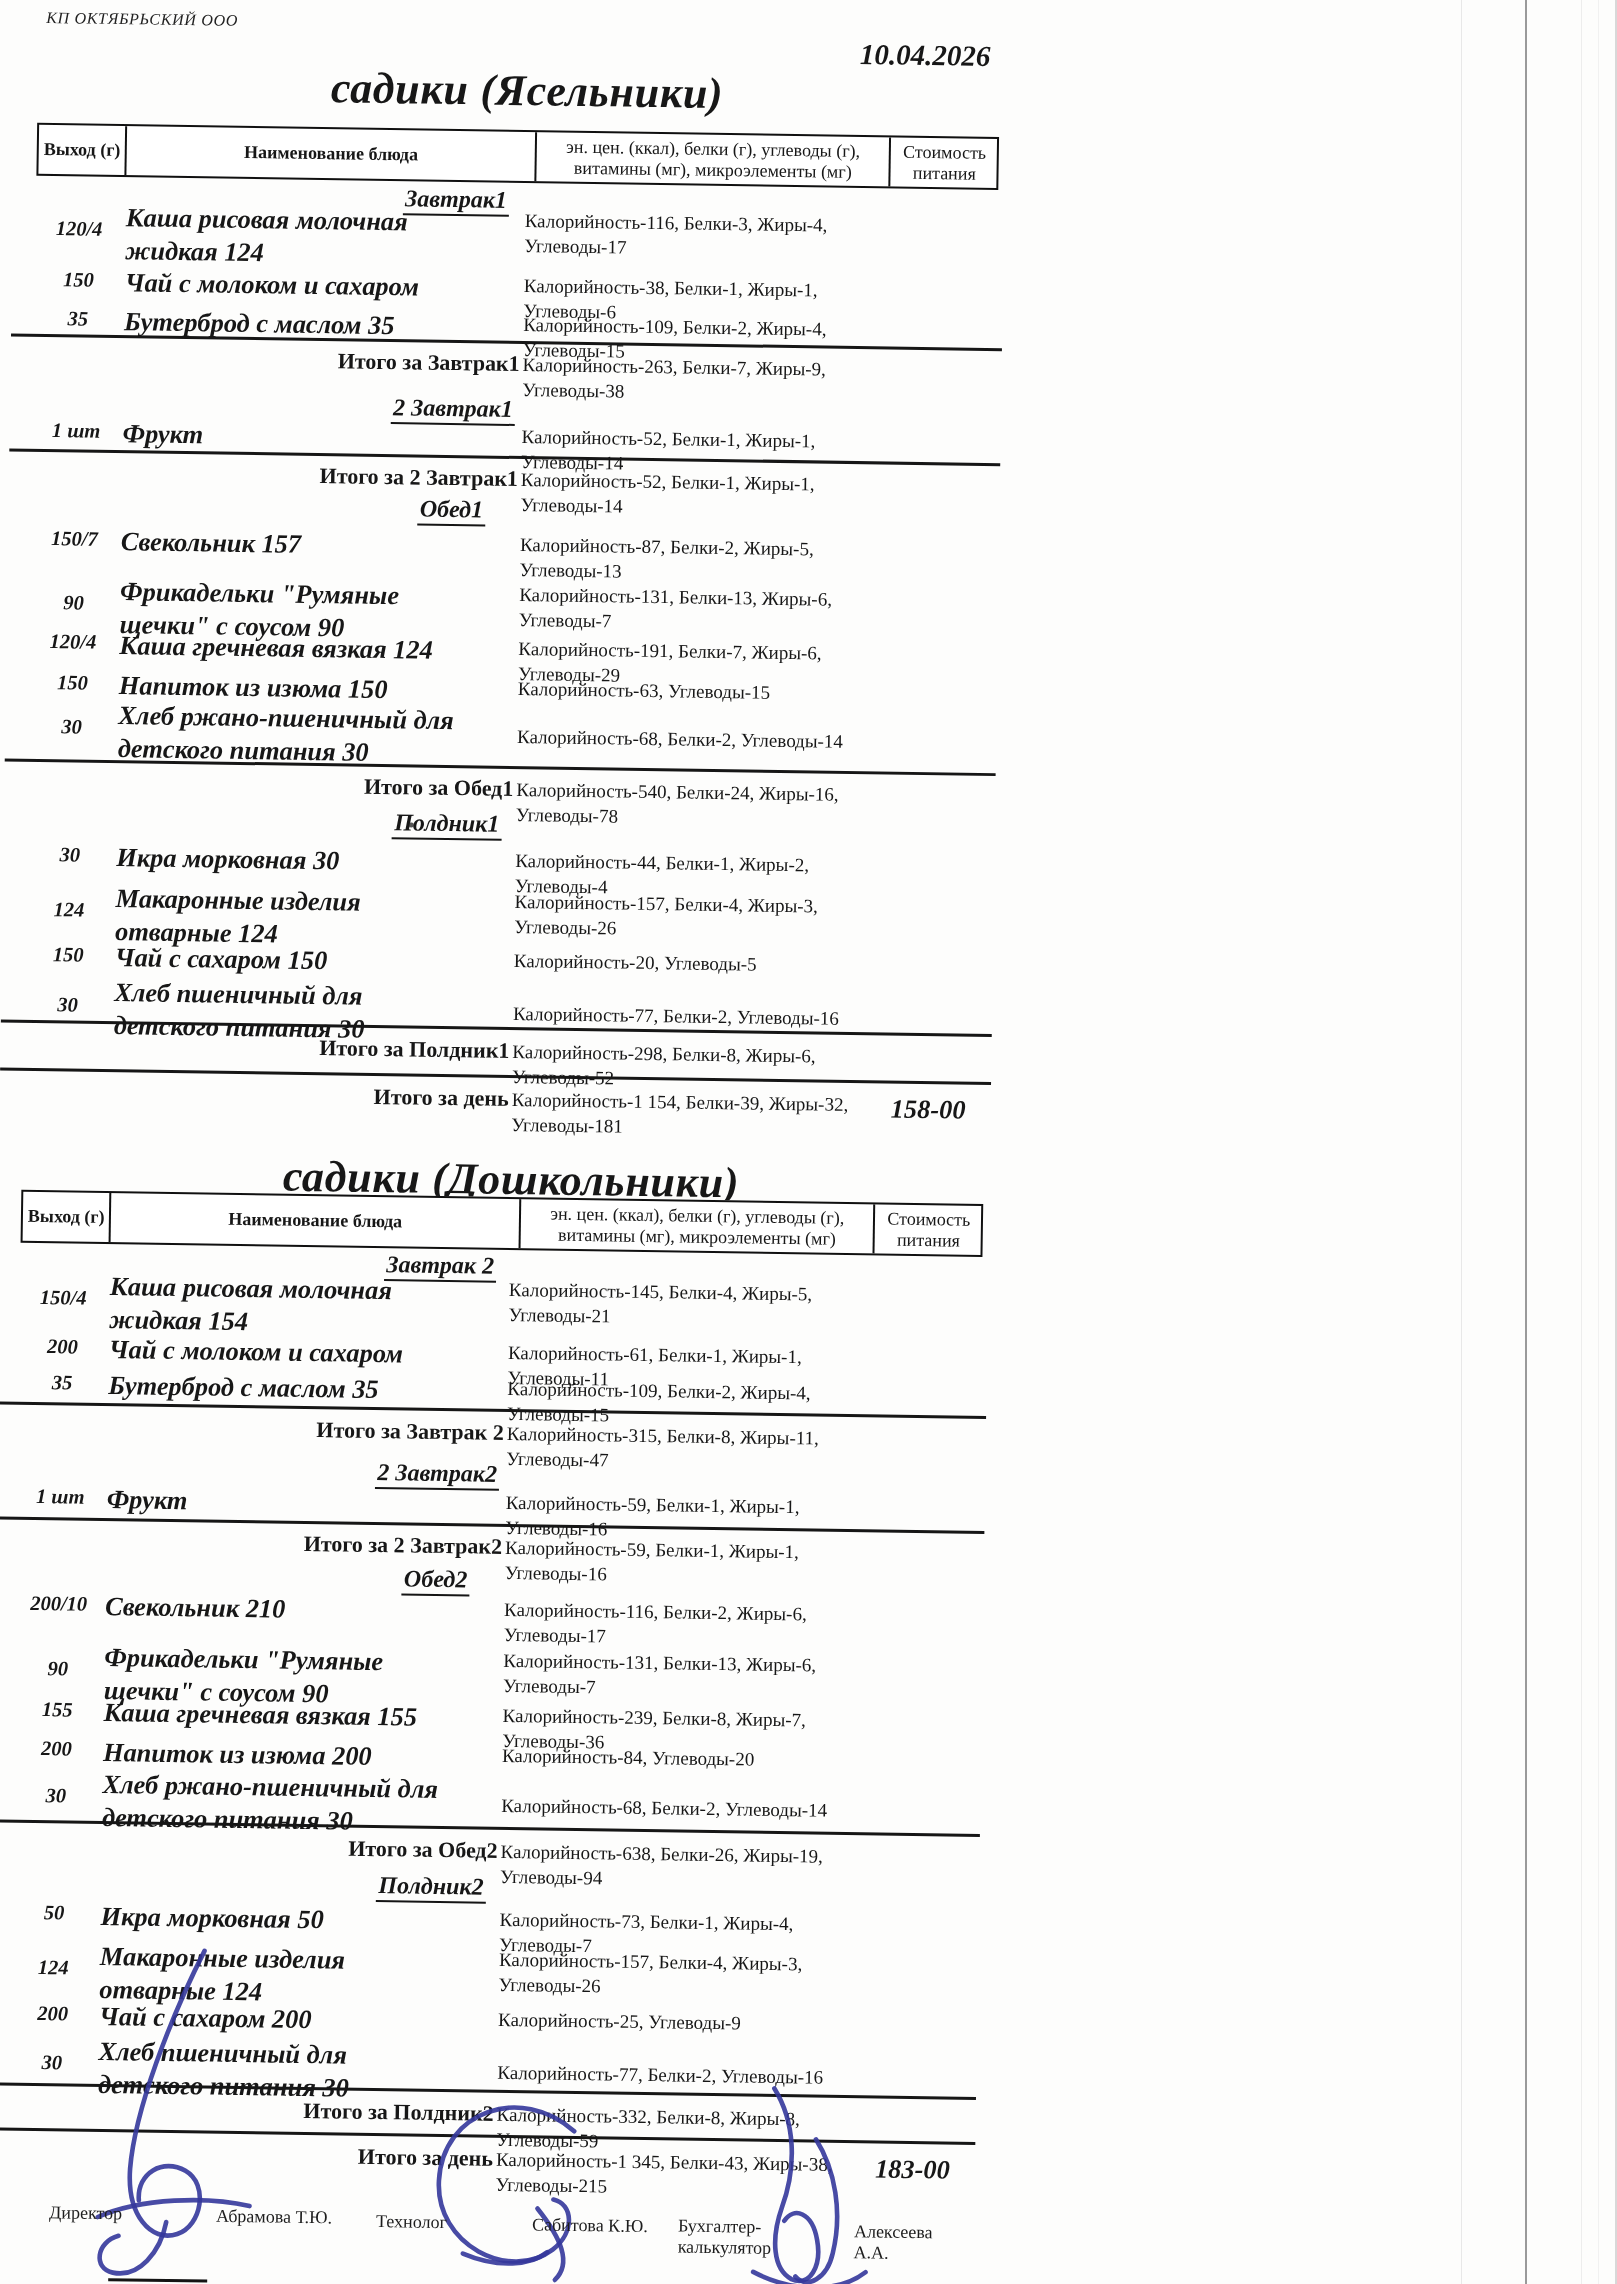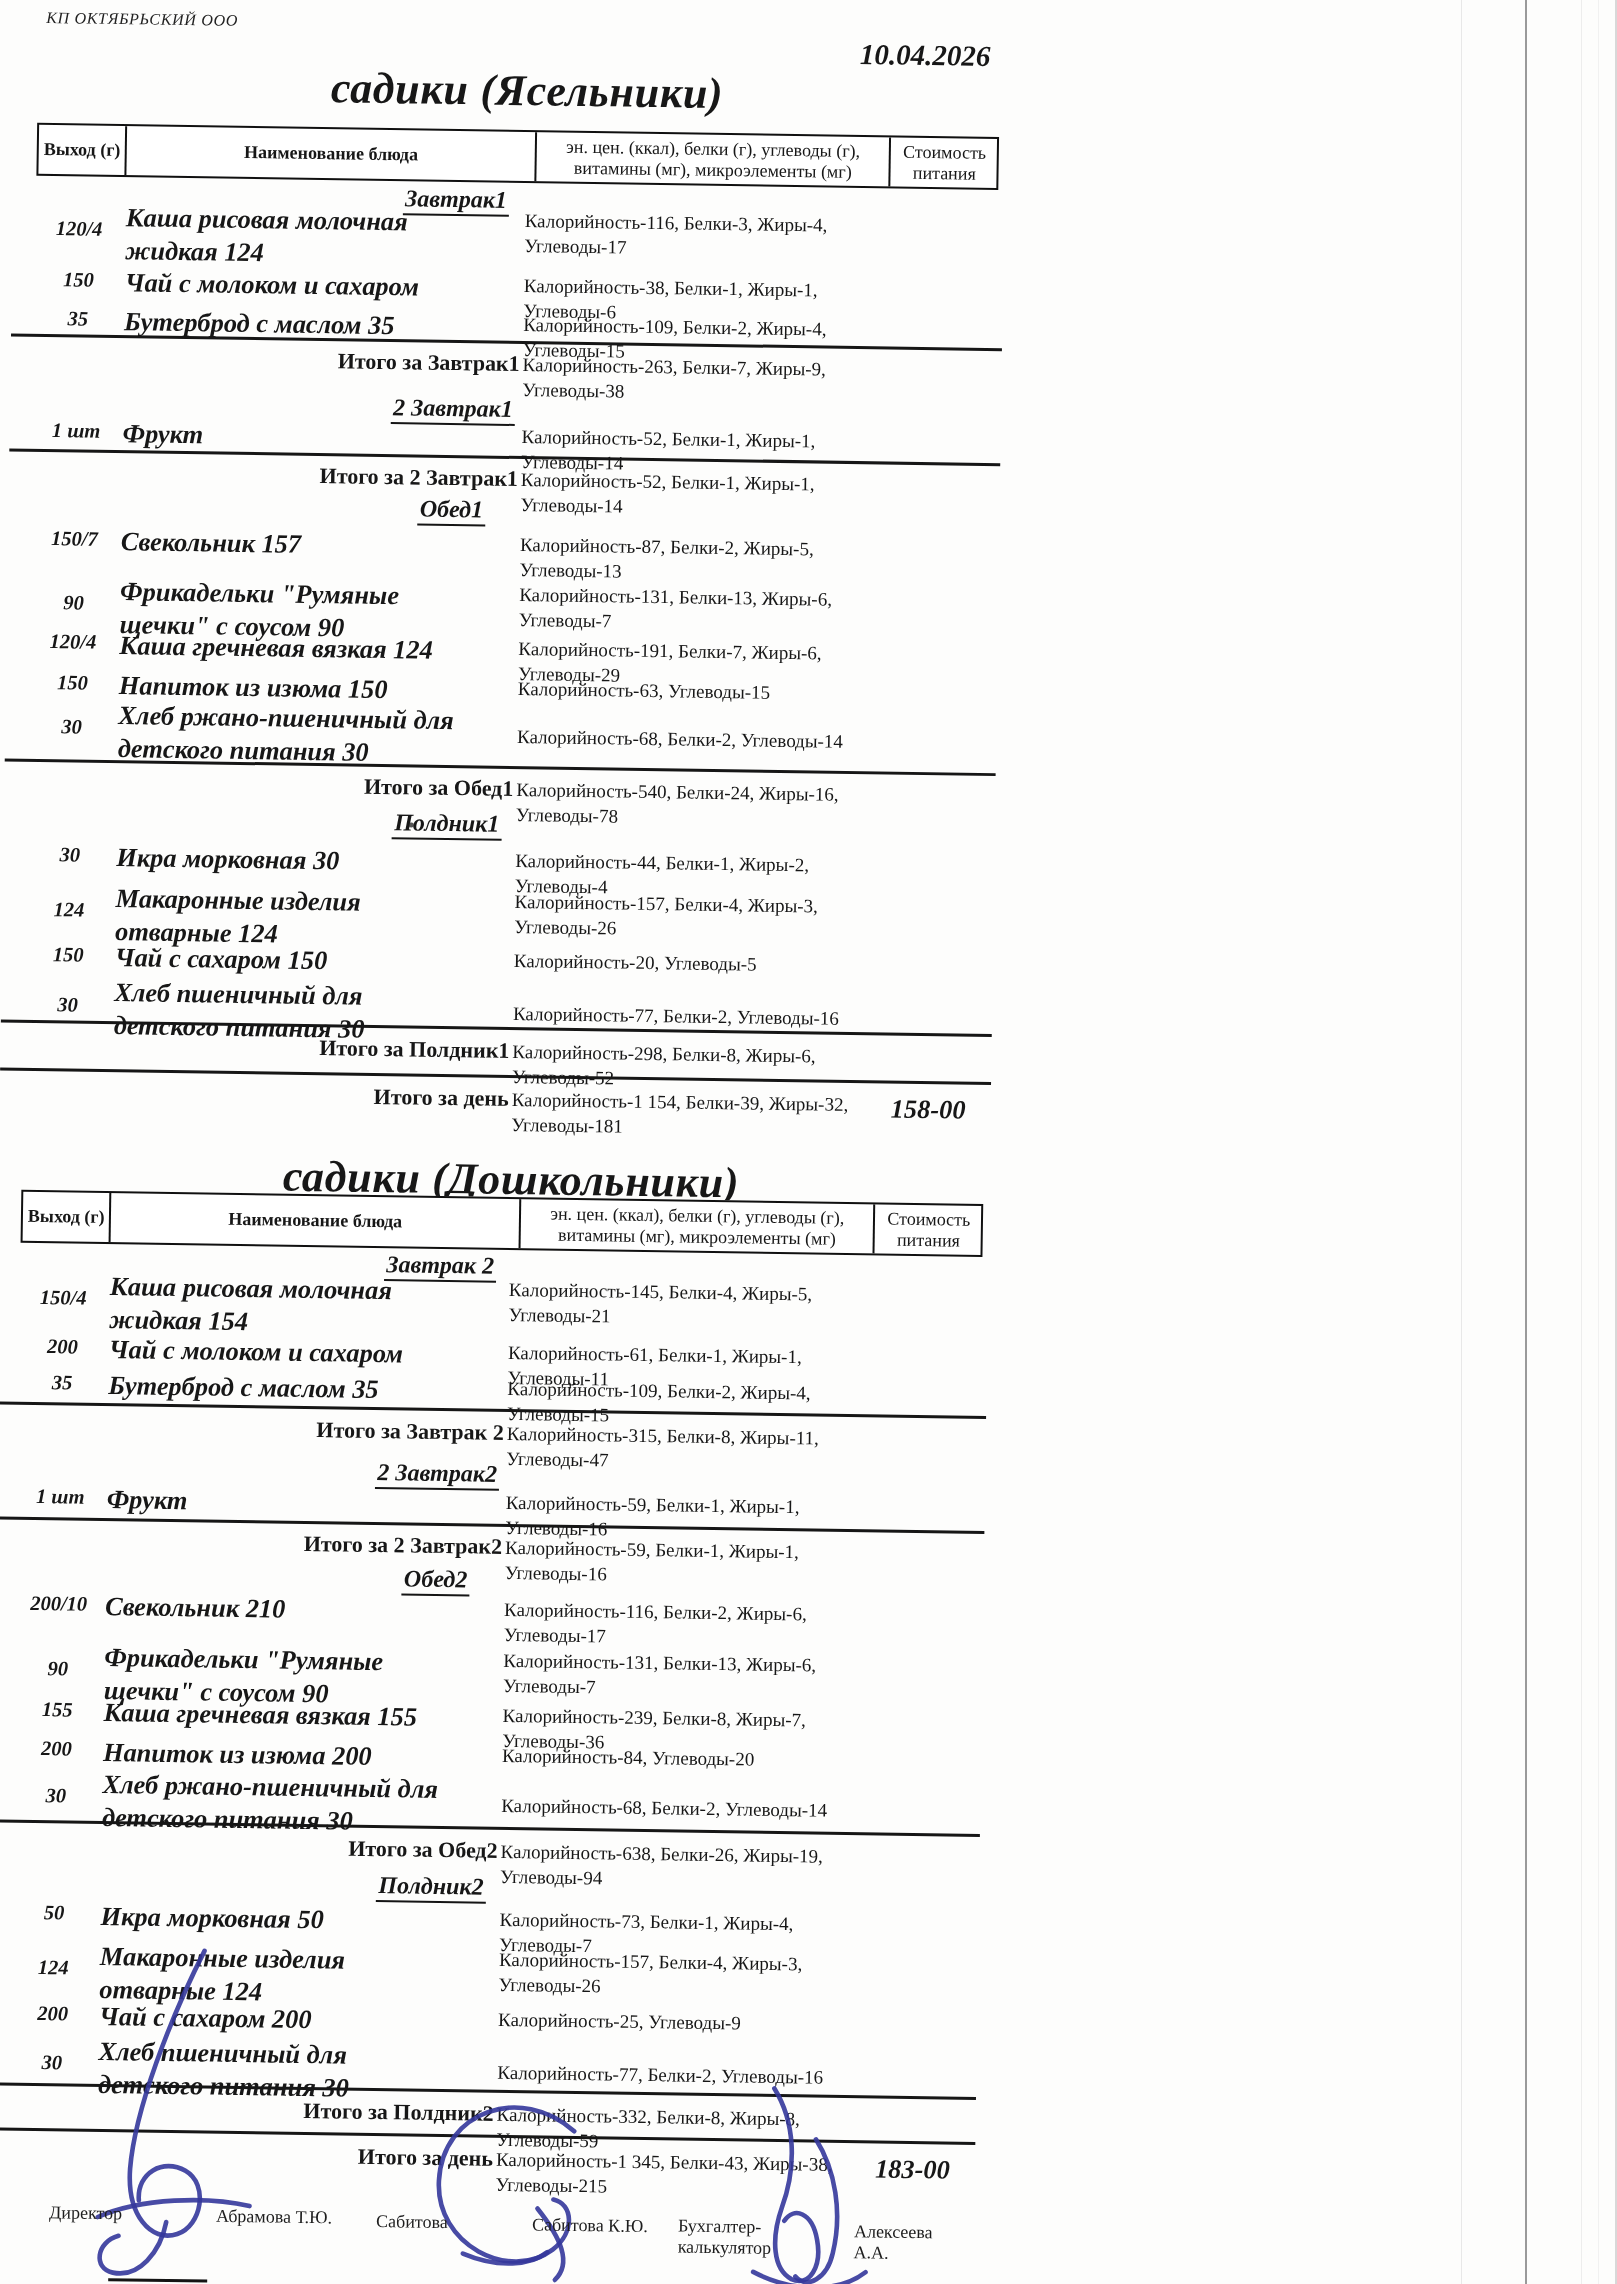--- a/index.html
+++ b/index.html
@@ -234,21 +234,21 @@
         <path d="M96,250 C150,272 200,266 224,246"></path>
       </svg>
       <svg class="ink" style="left:727px;top:2055px;" width="152" height="238" viewBox="0 0 230 360">
         <path d="M64,34 C96,84 100,150 78,214 C62,262 66,308 94,322 C122,334 140,302 132,262 C124,220 96,212 82,234"></path>
         <path d="M128,110 C158,156 170,220 156,282 C148,320 118,338 100,318"></path>
         <path d="M36,312 C96,342 166,342 206,310"></path>
       </svg>
 
       <div class="sig-label" style="left:46px;top:2202px;">Директор</div>
       <div class="sig-label" style="left:213px;top:2203px;">Абрамова Т.Ю.</div>
-      <div class="sig-label" style="left:373px;top:2206px;">Сабитова</div>
+      <div class="sig-label" style="left:373px;top:2206px;">Технолог</div>
       <div class="sig-label" style="left:529px;top:2207px;">Сабитова К.Ю.</div>
       <div class="sig-label" style="left:675px;top:2206px;width:122px;">Бухгалтер-калькулятор</div>
       <div class="sig-label" style="left:851px;top:2209px;">Алексеева А.А.</div>
 
       <div class="sig-bar" style="left:106px;top:2277px;width:99px;"></div>
 
     </div>
   </div>
 
   <div class="scan-line" style="left:1461px;width:1.3px;background:#e8e8e8;"></div>

